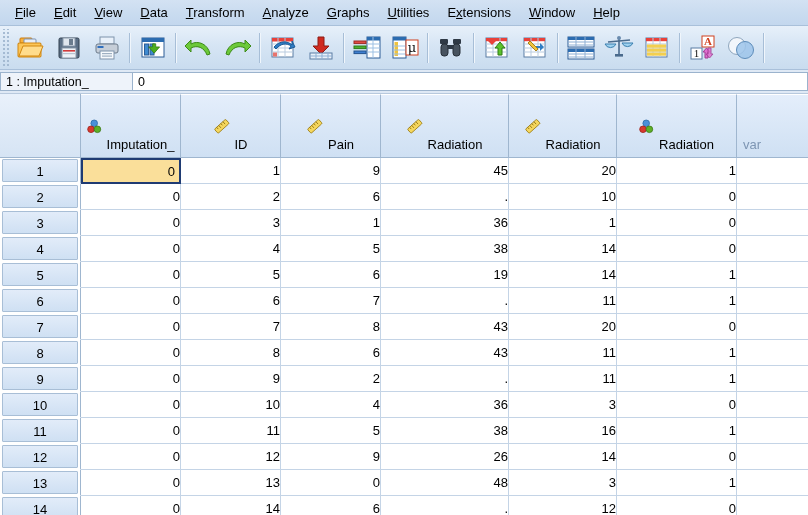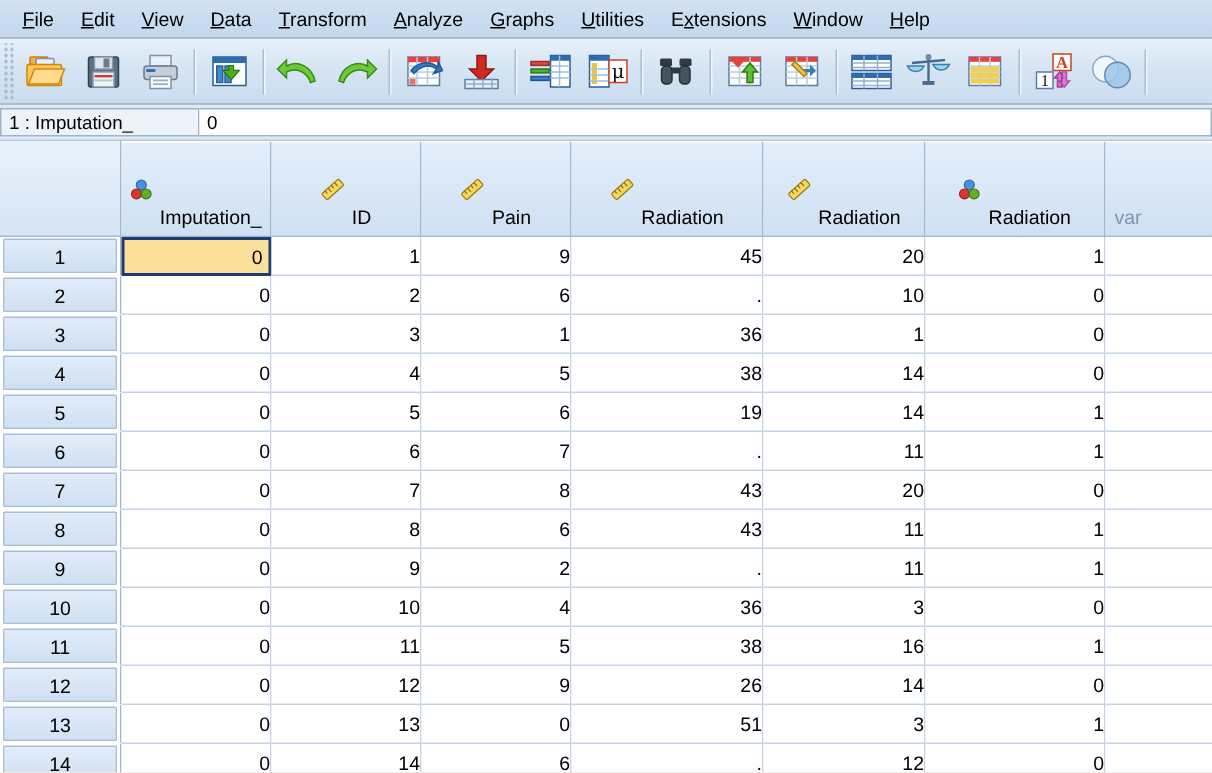--- a/index.html
+++ b/index.html
@@ -708,21 +708,21 @@
             <td class="cell">0</td>
             <td class="cell"></td>
           </tr>
           <tr>
             <td class="rowhead">
               <div class="rowhead-box">13</div>
             </td>
             <td class="cell">0</td>
             <td class="cell">13</td>
             <td class="cell">0</td>
-            <td class="cell">51</td>
+            <td class="cell">48</td>
             <td class="cell">3</td>
             <td class="cell">1</td>
             <td class="cell"></td>
           </tr>
           <tr>
             <td class="rowhead">
               <div class="rowhead-box">14</div>
             </td>
             <td class="cell">0</td>
             <td class="cell">14</td>

